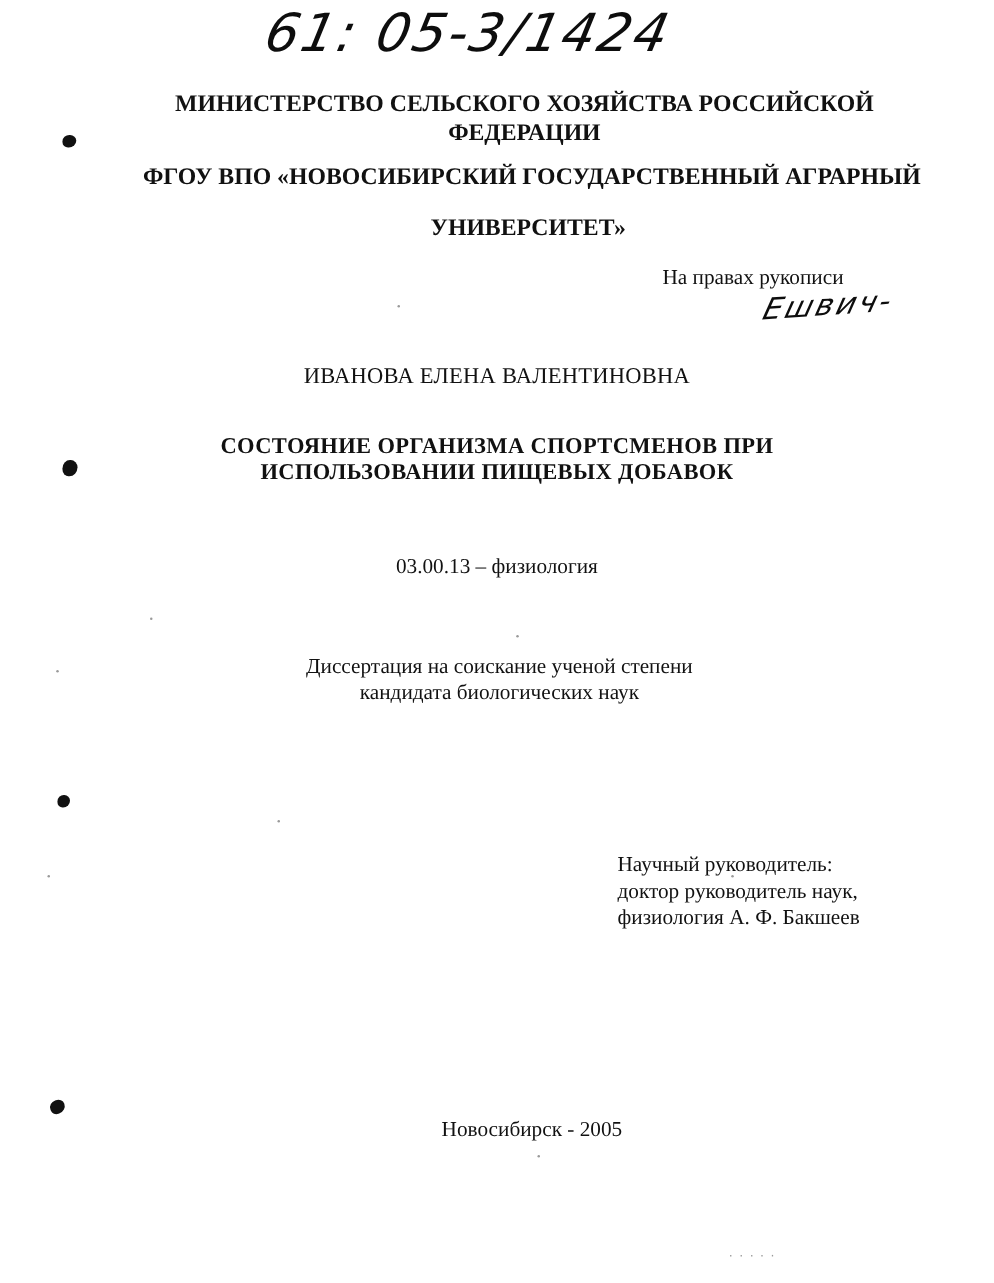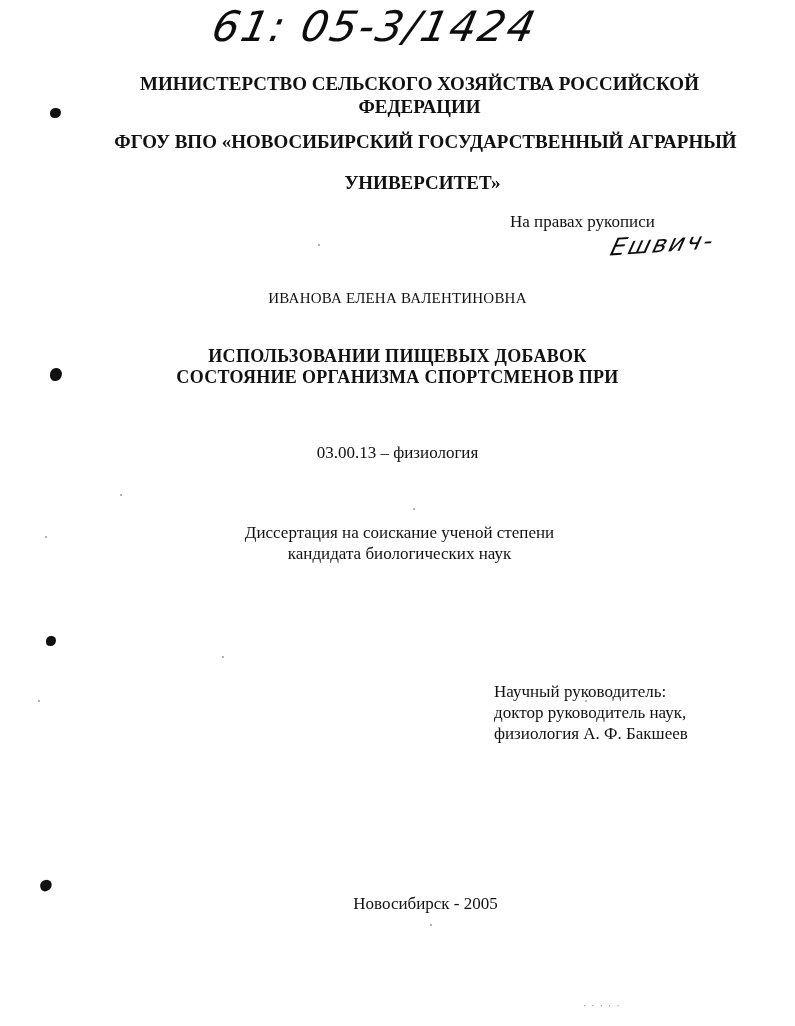--- a/index.html
+++ b/index.html
@@ -56,35 +56,35 @@
       font-weight: bold;
       left: 28px;
     }
     .university-2 {
       top: 172px;
       font-size: 19px;
       font-weight: bold;
       left: 25px;
     }
     .manuscript-note {
-      left: 510px;
+      left: 530px;
       top: 212px;
       font-size: 17px;
       white-space: nowrap;
     }
     .signature {
       left: 612px;
       top: 230px;
       font-size: 24px;
       white-space: nowrap;
       transform: skewX(-18deg) rotate(-4deg);
     }
     .author {
       top: 290px;
-      font-size: 15px;
+      font-size: 18px;
       left: 0;
       letter-spacing: 0.2px;
     }
     .title {
       top: 346px;
       font-size: 18px;
       line-height: 21px;
       font-weight: bold;
       left: 0;
       letter-spacing: 0.3px;
@@ -148,22 +148,22 @@
 
   <div class="center-block university-1">ФГОУ ВПО «НОВОСИБИРСКИЙ ГОСУДАРСТВЕННЫЙ АГРАРНЫЙ</div>
   <div class="center-block university-2">УНИВЕРСИТЕТ»</div>
 
   <div class="abs manuscript-note">На правах рукописи</div>
   <div class="abs handwritten signature">Ешвич-</div>
 
   <div class="center-block author">ИВАНОВА ЕЛЕНА ВАЛЕНТИНОВНА</div>
 
   <div class="center-block title">
+    <div>СОСТОЯНИЕ ОРГАНИЗМА СПОРТСМЕНОВ ПРИ</div>
     <div>ИСПОЛЬЗОВАНИИ ПИЩЕВЫХ ДОБАВОК</div>
-    <div>СОСТОЯНИЕ ОРГАНИЗМА СПОРТСМЕНОВ ПРИ</div>
   </div>
 
   <div class="center-block specialty">03.00.13 – физиология</div>
 
   <div class="center-block degree">
     <div>Диссертация на соискание ученой степени</div>
     <div>кандидата биологических наук</div>
   </div>
 
   <div class="abs supervisor">

